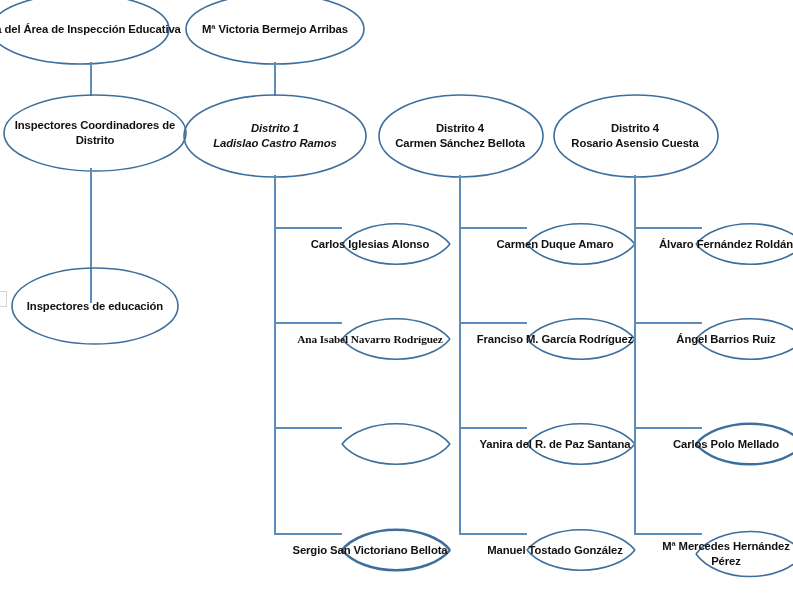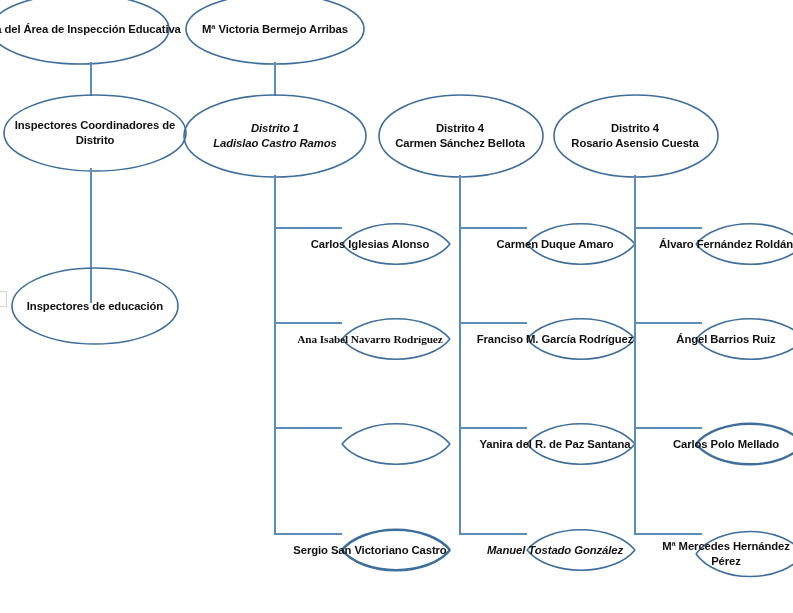--- a/index.html
+++ b/index.html
@@ -174,21 +174,21 @@
     </span>
   </div>
 
   <div class="node" style="left:286px; top:511px; width:168px; height:78px;">
     <span class="oval">
       <svg viewBox="0 0 168 78" preserveAspectRatio="none">
         <path d="M 56 39 A 60 36 0 0 1 164 39" fill="none" stroke="#3d6e9c" stroke-width="2.6"></path>
         <path d="M 56 39 A 60 36 0 0 0 164 39" fill="none" stroke="#3d6e9c" stroke-width="2.6"></path>
       </svg>
     </span>
-    <span class="label">Sergio San Victoriano Castro</span>
+    <span class="label">Sergio San Victoriano Bellota</span>
   </div>
 
   <div class="node wide" style="left:349px; top:93px; width:222px; height:86px;">
     <span class="oval">
       <svg viewBox="0 0 222 86" preserveAspectRatio="none">
         <path d="M 30 43 A 82 41 0 0 1 194 43" fill="none" stroke="#3d6e9c" stroke-width="1.6"></path>
         <path d="M 30 43 A 82 41 0 0 0 194 43" fill="none" stroke="#3d6e9c" stroke-width="1.6"></path>
       </svg>
     </span>
     <span class="label">Distrito 4
@@ -223,21 +223,21 @@
   <div class="node" style="left:471px; top:405px; width:168px; height:78px;">
     <span class="oval">
       <svg viewBox="0 0 168 78" preserveAspectRatio="none">
         <path d="M 56 39 A 60 36 0 0 1 164 39" fill="none" stroke="#3d6e9c" stroke-width="1.6"></path>
         <path d="M 56 39 A 60 36 0 0 0 164 39" fill="none" stroke="#3d6e9c" stroke-width="1.6"></path>
       </svg>
     </span>
     <span class="label">Yanira del R. de Paz Santana</span>
   </div>
 
-  <div class="node" style="left:471px; top:511px; width:168px; height:78px;font-style:italic;">
+  <div class="node" style="left:471px; top:511px; width:168px; height:78px;">
     <span class="oval">
       <svg viewBox="0 0 168 78" preserveAspectRatio="none">
         <path d="M 56 39 A 60 36 0 0 1 164 39" fill="none" stroke="#3d6e9c" stroke-width="1.6"></path>
         <path d="M 56 39 A 60 36 0 0 0 164 39" fill="none" stroke="#3d6e9c" stroke-width="1.6"></path>
       </svg>
     </span>
     <span class="label">Manuel Tostado González</span>
   </div>
 
   <div class="node wide" style="left:524px; top:93px; width:222px; height:86px;">

